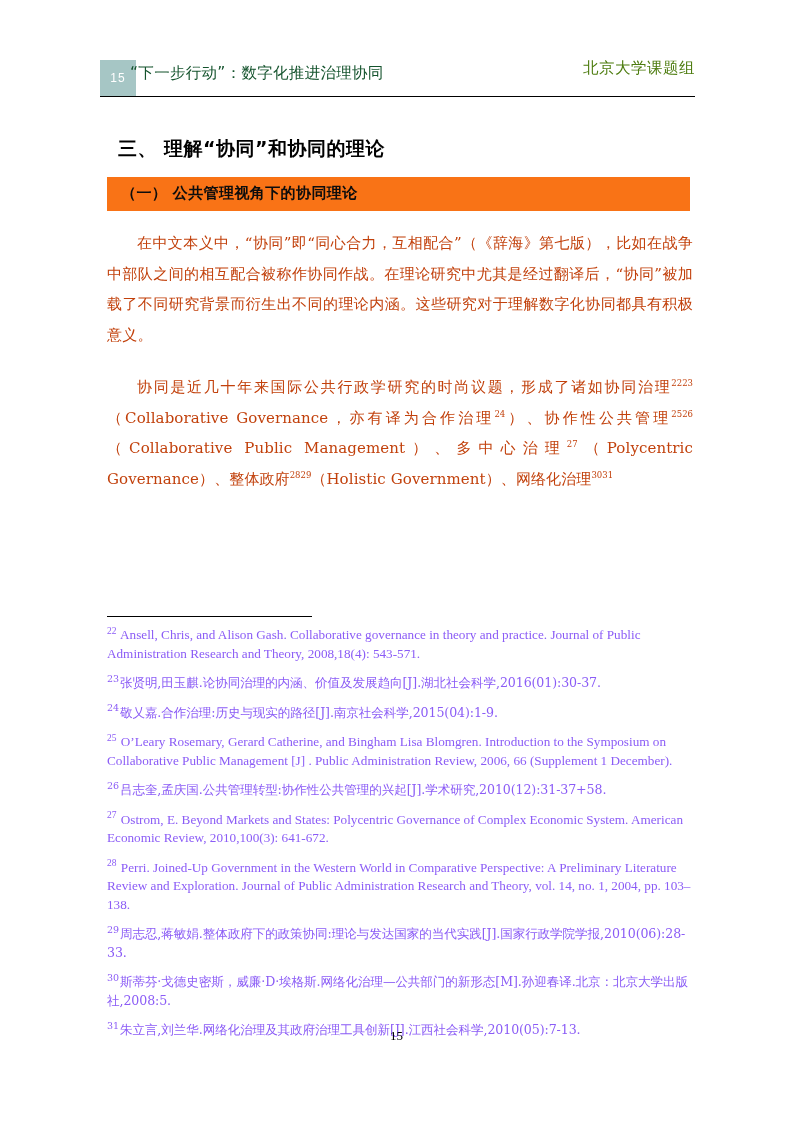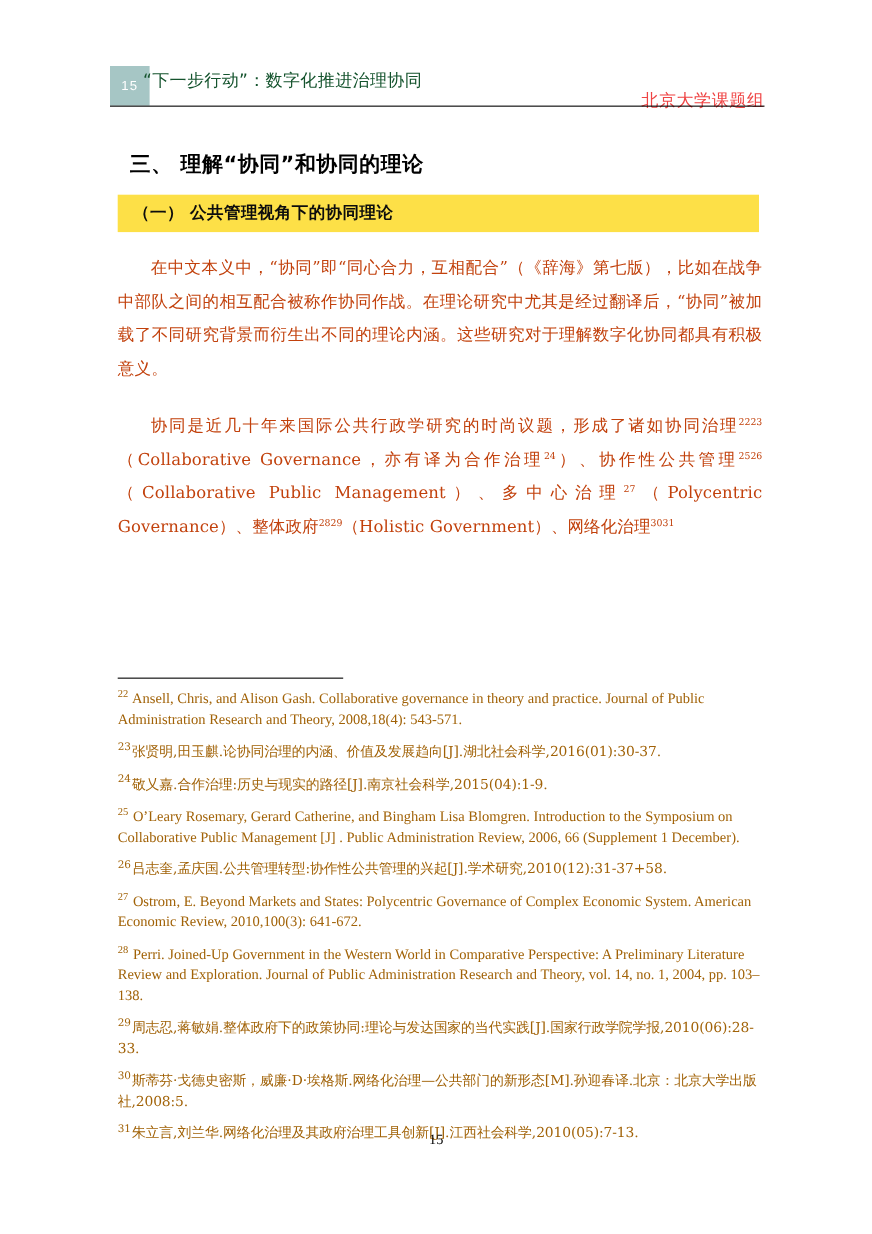--- a/index.html
+++ b/index.html
@@ -54,26 +54,26 @@
     font-family: "DejaVu Sans", sans-serif;
     font-size: 15.5px;
     font-weight: 400;
     letter-spacing: 0.3px;
     white-space: nowrap;
     color: #14532d;
   }
   .header-right {
     position: absolute;
     right: 0px;
-    top: 25px;
+    top: 2px;
     font-family: "DejaVu Serif", serif;
     font-size: 15.5px;
     letter-spacing: 0.5px;
     white-space: nowrap;
-    color: #ef4444;
+    color: #4d7c0f;
   }
   .header-rule {
     position: absolute;
     left: 0px;
     right: 0px;
     top: 40px;
     height: 0;
     border-top: 1.6px solid #000000;
   }
 
@@ -148,21 +148,21 @@
     width: 205px;
     height: 0;
     border-top: 1px solid #000000;
     margin: 0 0 9px 0;
   }
   .fn {
     font-family: "Liberation Serif", serif;
     font-size: 13.2px;
     line-height: 18.5px;
     margin: 0 0 11px 0;
-    color: #a16207;
+    color: #8b5cf6;
     text-align: left;
   }
   .fn.cjk {
     font-family: "DejaVu Serif", serif;
     font-size: 12.6px;
     letter-spacing: -0.1px;
   }
   .fn sup {
     font-size: 9.5px;
     vertical-align: super;
@@ -189,21 +189,21 @@
 
   <div class="header">
     <div class="page-badge" style="background: rgb(166, 198, 197);">15</div>
     <div class="header-title">“下一步行动”：数字化推进治理协同</div>
     <div class="header-right">北京大学课题组</div>
     <div class="header-rule"></div>
   </div>
 
   <h1 class="section-heading">三、 理解“协同”和协同的理论</h1>
 
-  <div class="subsection-bar" style="background: #fde047;">
+  <div class="subsection-bar" style="background: #f97316;">
     <div class="subsection-label">（一）   公共管理视角下的协同理论</div>
   </div>
 
   <div class="body-block">
     <p class="body-para">在中文本义中，“协同”即“同心合力，互相配合”（《辞海》第七版），比如在战争中部队之间的相互配合被称作协同作战。在理论研究中尤其是经过翻译后，“协同”被加载了不同研究背景而衍生出不同的理论内涵。这些研究对于理解数字化协同都具有积极意义。</p>
 
     <p class="body-para tight"><span>协同是近几十年来国际公共行政学研究的时尚议题，形成了诸如协同治理</span><sup class="cite">2223</sup><span>（Collaborative Governance，亦有译为合作治理</span><sup class="cite">24</sup><span>）、协作性公共管理</span><sup class="cite">2526</sup><span>（Collaborative Public Management）、多中心治理</span><sup class="cite">27</sup><span>（Polycentric Governance）、整体政府</span><sup class="cite">2829</sup><span>（Holistic Government）、网络化治理</span><sup class="cite">3031</sup></p>
   </div>
 
   <div class="footnotes">

